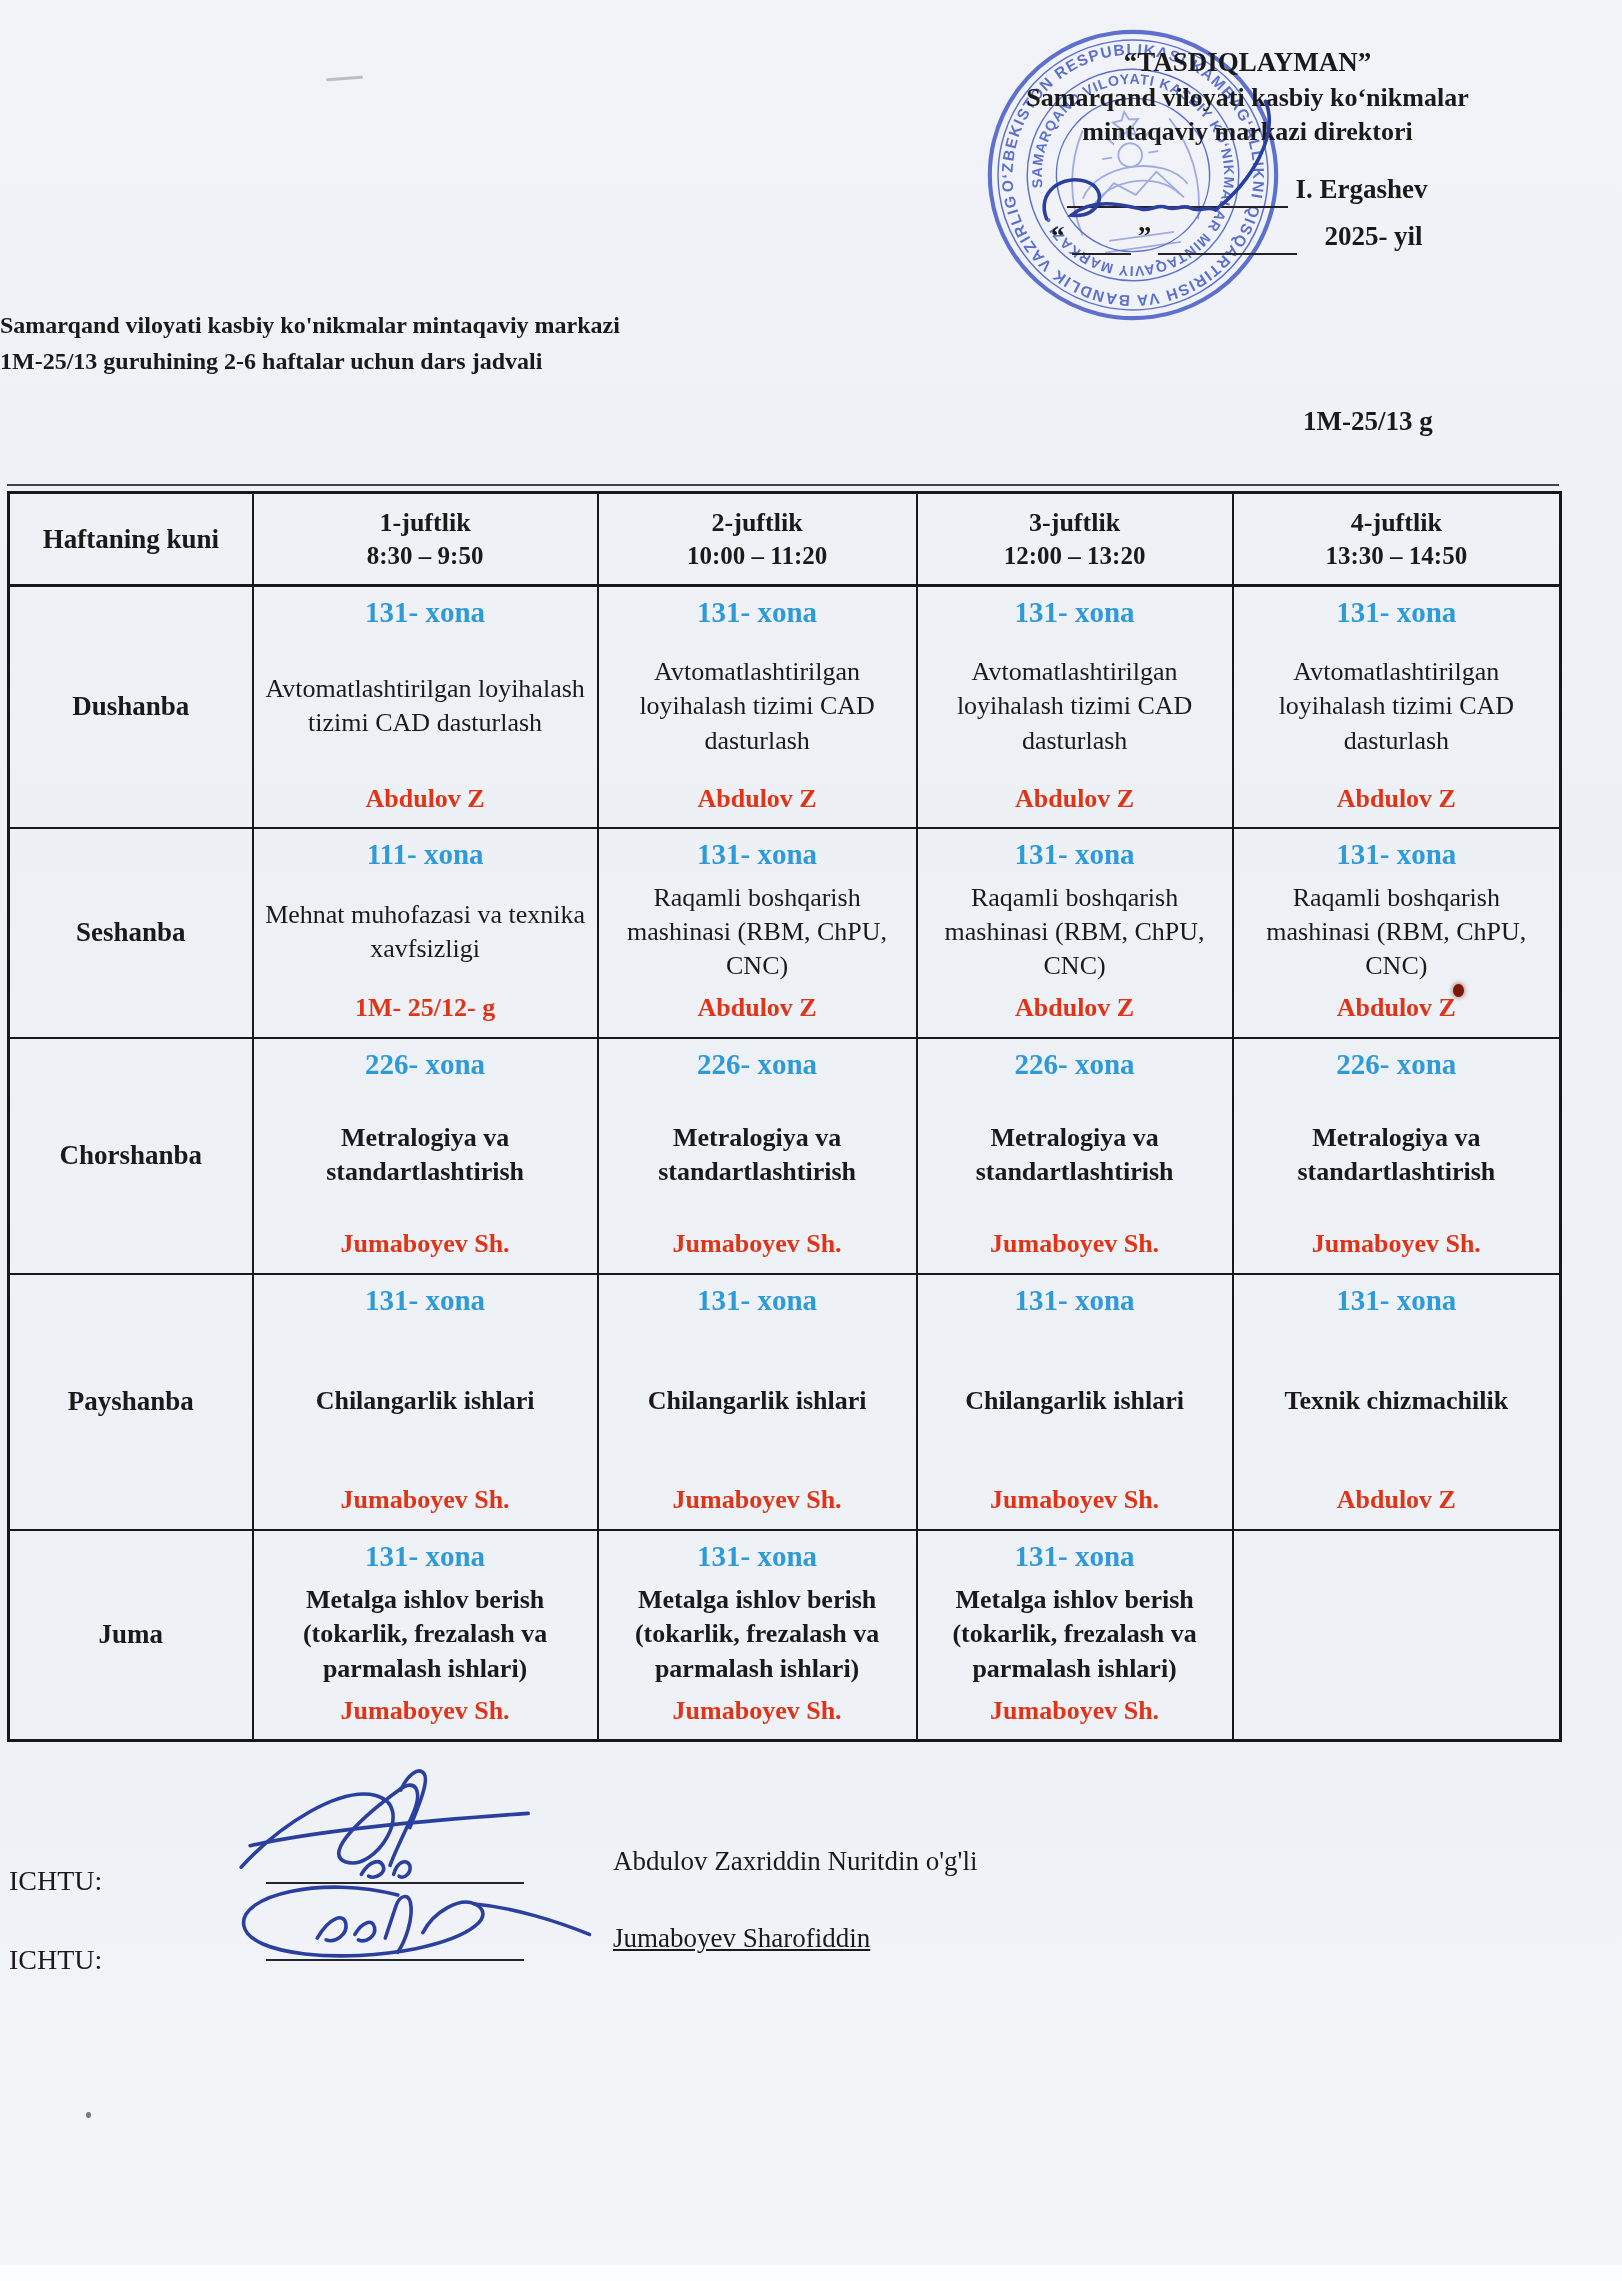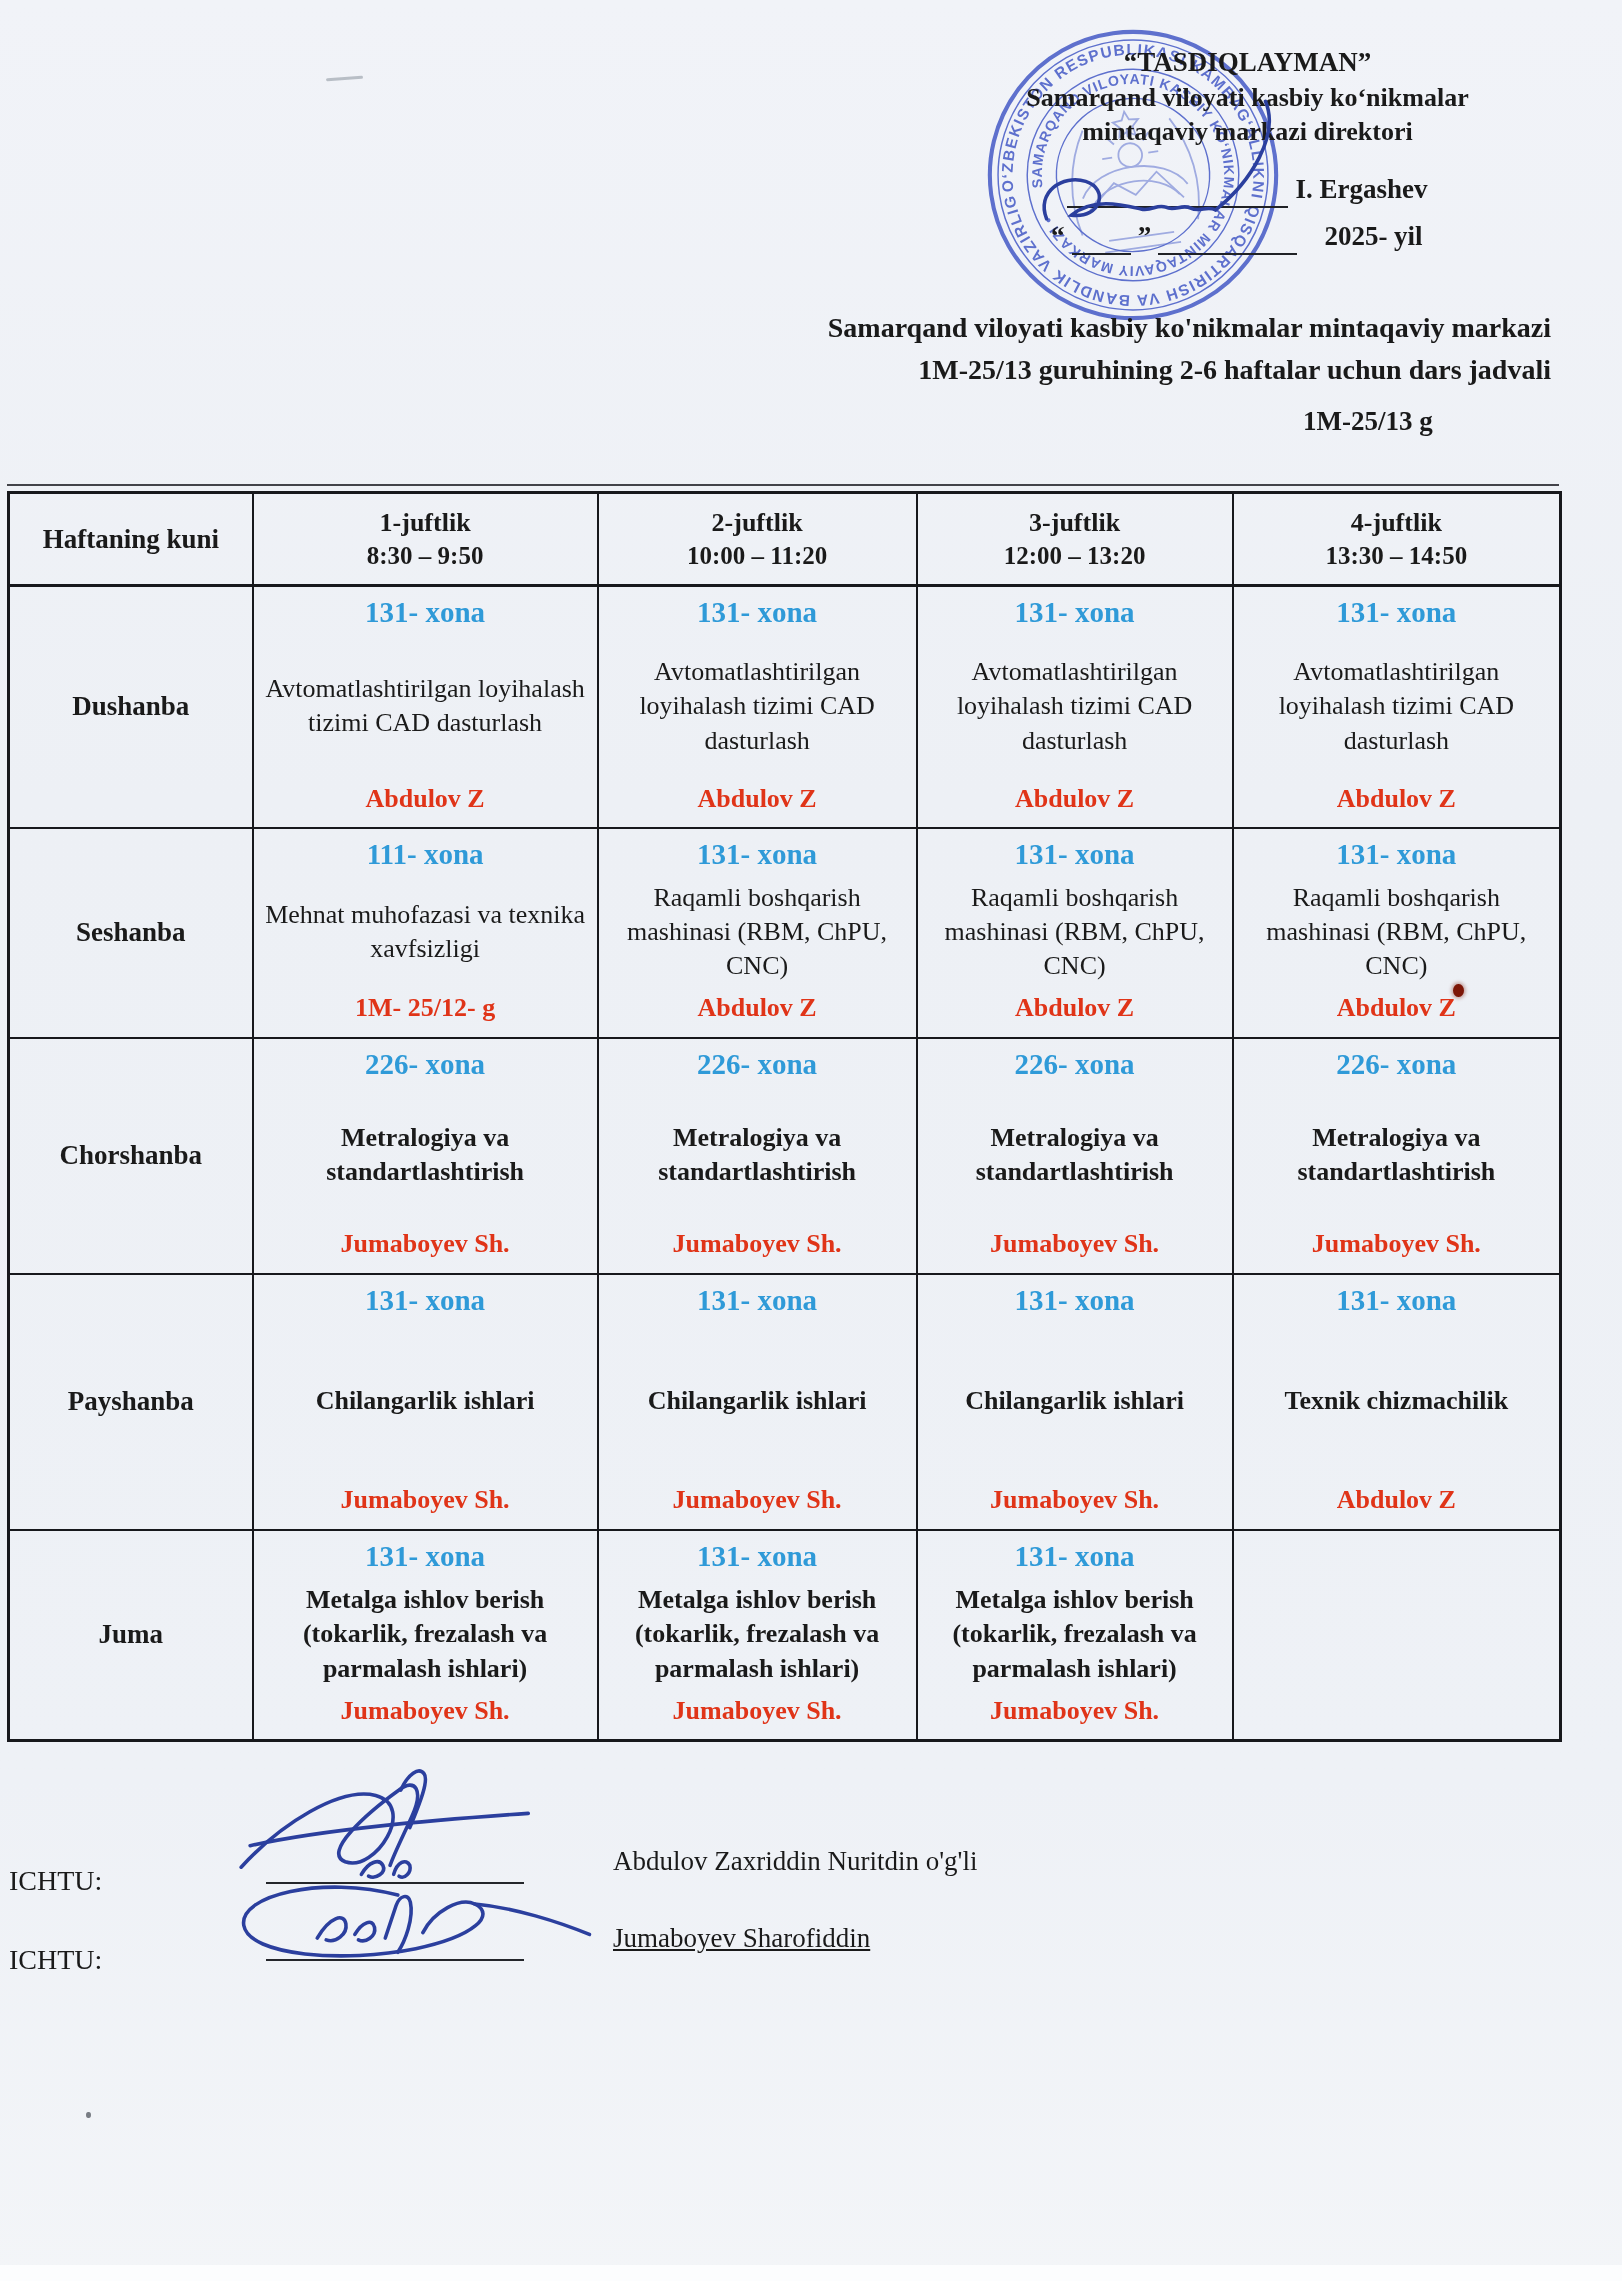--- a/index.html
+++ b/index.html
@@ -24,21 +24,21 @@
   .ap-sig-row{display:flex;justify-content:center;align-items:flex-end;margin-top:10.7px;height:48px;text-align:center;}
   .blank{border-bottom:2.2px solid #202226;height:36px;display:inline-block;}
   .blank-sig{width:221px;}
   .ap-signer{margin-left:7.1px;font-size:27px;}
   .ap-date-row{display:flex;justify-content:flex-start;align-items:flex-end;padding-left:93px;margin-top:3.6px;height:43px;gap:7.1px;font-size:27px;}
   .blank-day{width:59px;}
   .blank-month{width:139px;}
   .ap-year{margin-left:20px;}
   .dir-sig{position:absolute;left:1027px;top:94px;width:307px;height:165px;pointer-events:none;}
   
-  .doc-title{position:absolute;left:0;top:307px;width:1551px;text-align:right;font-weight:bold;font-size:28px;line-height:1.5;}
+  .doc-title{position:absolute;left:0;top:307px;width:1551px;text-align:left;font-weight:bold;font-size:24px;line-height:1.5;}
   .group-label{position:absolute;left:1303px;top:406px;font-weight:bold;font-size:27px;}
   
   #jadval{position:absolute;left:7.1px;top:491px;width:1552px;border-collapse:collapse;table-layout:fixed;background:transparent;}
   #jadval th,#jadval td{border:2.7px solid #17181c;padding:0;vertical-align:middle;text-align:center;}
   #jadval{border:3.6px solid #17181c;}
   #jadval thead th{border-bottom-width:3.6px;}
   #jadval thead tr{height:93px;}
   #jadval tbody tr:nth-child(1){height:242px;}
   #jadval tbody tr:nth-child(2){height:210px;}
   #jadval tbody tr:nth-child(3){height:236px;}

